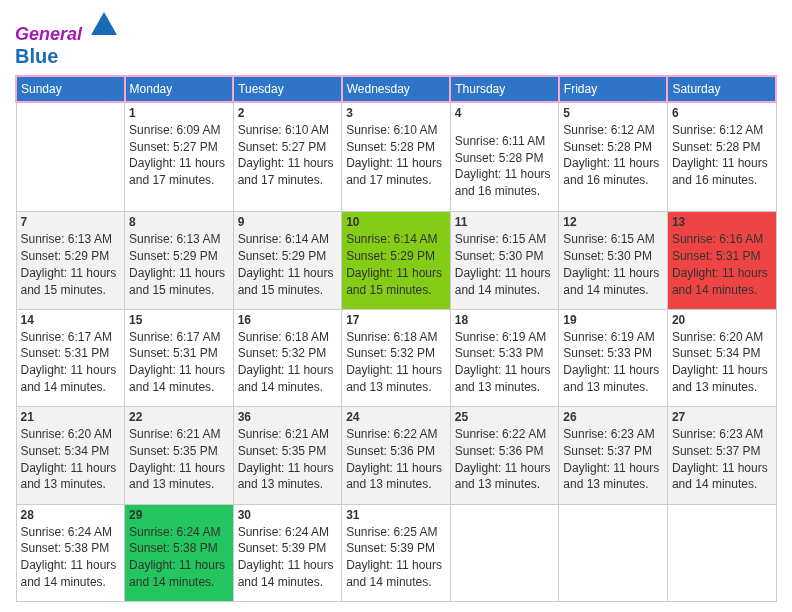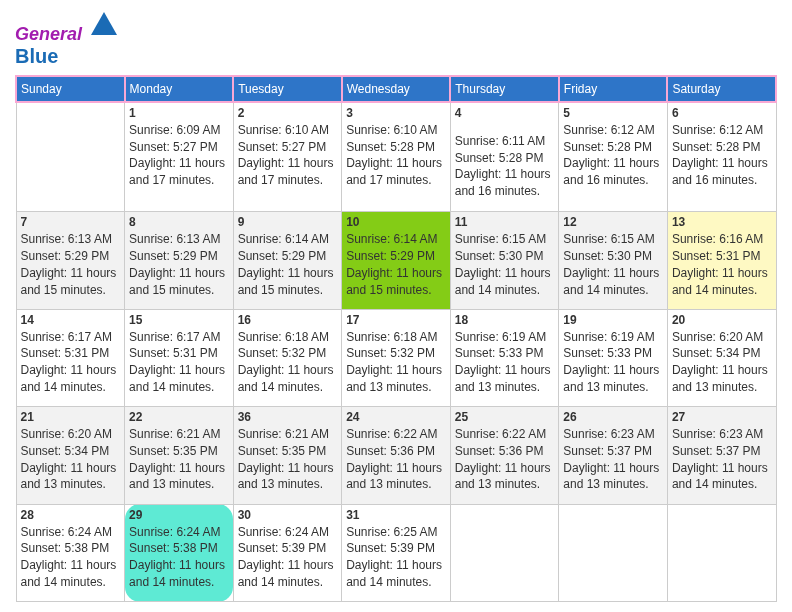--- a/index.html
+++ b/index.html
@@ -219,21 +219,21 @@
 Daylight: 11 hours
 and 14 minutes.</div>
           </td>
           <td style="background-color: rgb(242, 242, 242);">
             <span class="day-num">12</span>
             <div class="cell-text" style="white-space: pre-line;">Sunrise: 6:15 AM
 Sunset: 5:30 PM
 Daylight: 11 hours
 and 14 minutes.</div>
           </td>
-          <td style="background-color: #fef9c3;">
+          <td style="background-color: #ef4444;">
             <span class="day-num">13</span>
             <div class="cell-text" style="white-space: pre-line;">Sunrise: 6:16 AM
 Sunset: 5:31 PM
 Daylight: 11 hours
 and 14 minutes.</div>
           </td>
         </tr>
         <tr>
           <td style="background-color: rgb(255, 255, 255); margin-left: 8px;">
             <span class="day-num">14</span>
@@ -337,21 +337,21 @@
           </td>
         </tr>
         <tr>
           <td style="background-color: rgb(255, 255, 255); margin-top: 20px;">
             <span class="day-num">28</span>
             <div class="cell-text" style="white-space: pre-line;">Sunrise: 6:24 AM
 Sunset: 5:38 PM
 Daylight: 11 hours
 and 14 minutes.</div>
           </td>
-          <td style="background-color: #5eead4; border-radius: 15px;">
+          <td style="background-color: #22c55e;">
             <span class="day-num">29</span>
             <div class="cell-text" style="white-space: pre-line;">Sunrise: 6:24 AM
 Sunset: 5:38 PM
 Daylight: 11 hours
 and 14 minutes.</div>
           </td>
           <td style="background-color: rgb(255, 255, 255);">
             <span class="day-num">30</span>
             <div class="cell-text" style="white-space: pre-line;">Sunrise: 6:24 AM
 Sunset: 5:39 PM

